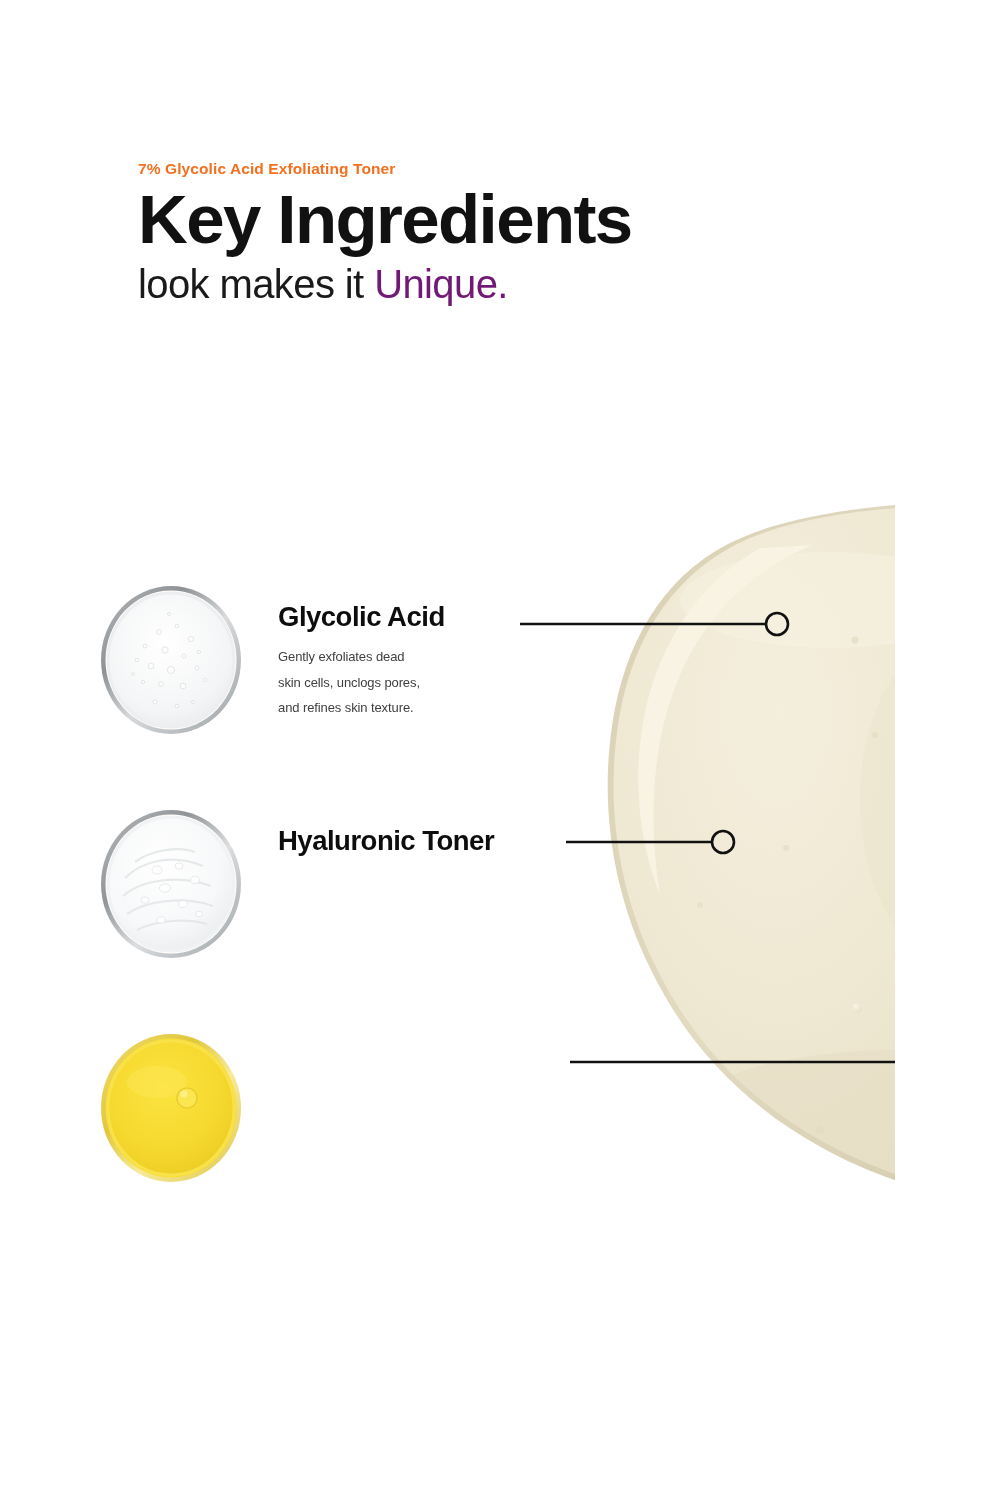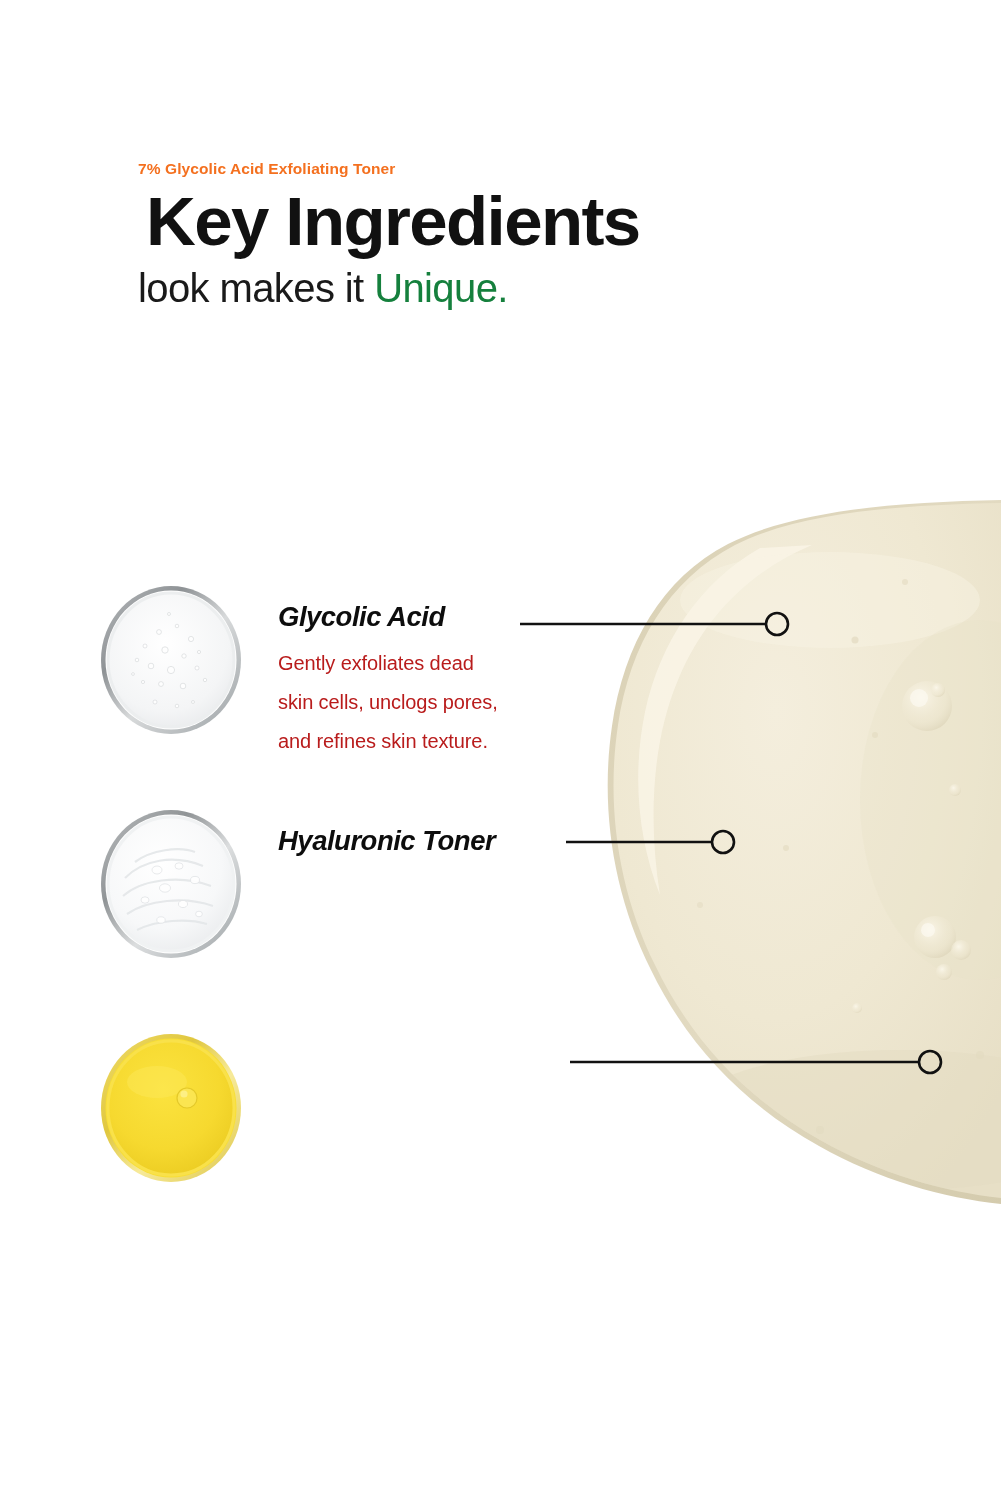--- a/index.html
+++ b/index.html
@@ -6,21 +6,21 @@
     margin: 0;
     padding: 0;
     background: #ffffff;
   }
   body {
     font-family: "Liberation Sans", sans-serif;
     -webkit-font-smoothing: antialiased;
   }
   #page {
     position: relative;
-    width: 1001px;
+    width: 895px;
     height: 1500px;
     background: #ffffff;
     overflow: hidden;
   }
 
   
   .blob-layer {
     position: absolute;
     left: 0; top: 0;
     width: 1001px; height: 1500px;
@@ -36,31 +36,31 @@
     color: #F4701F;
     margin: 0 0 6px 0;
     line-height: 1.2;
   }
   .title {
     font-size: 69px;
     font-weight: bold;
     color: #111111;
     letter-spacing: -1.6px;
     line-height: 1.02;
-    margin: 8px;
+    margin: 0;
   }
   .subtitle {
     font-size: 40px;
     font-weight: normal;
     color: #1a1a1a;
     letter-spacing: -0.6px;
     line-height: 1.15;
     margin: 6px 0 0 0;
   }
-  .subtitle .accent { color: #15803d; }
+  .subtitle .accent { color: #701a75; }
 
   
   .row { position: absolute; left: 0; }
   .row-1 { top: 584px; }
   .row-2 { top: 808px; }
   .row-3 { top: 1032px; }
 
   .dish {
     position: absolute;
     left: 99px;
@@ -73,26 +73,25 @@
     width: 430px;
   }
   .ing-name {
     font-size: 27.5px;
     font-weight: bold;
     color: #0d0d0d;
     letter-spacing: -0.5px;
     line-height: 1.1;
     margin: 18px 0 0 0;
     white-space: nowrap;
-    font-style: italic;
   }
   .ing-desc {
-    font-size: 20px;
+    font-size: 13px;
     font-weight: normal;
-    color: #b91c1c;
+    color: #404040;
     line-height: 1.95;
     margin: 12px 0 0 0;
     letter-spacing: -0.1px;
     white-space: pre-line;
   }
 
   
   .leaders {
     position: absolute;
     left: 0; top: 0;

